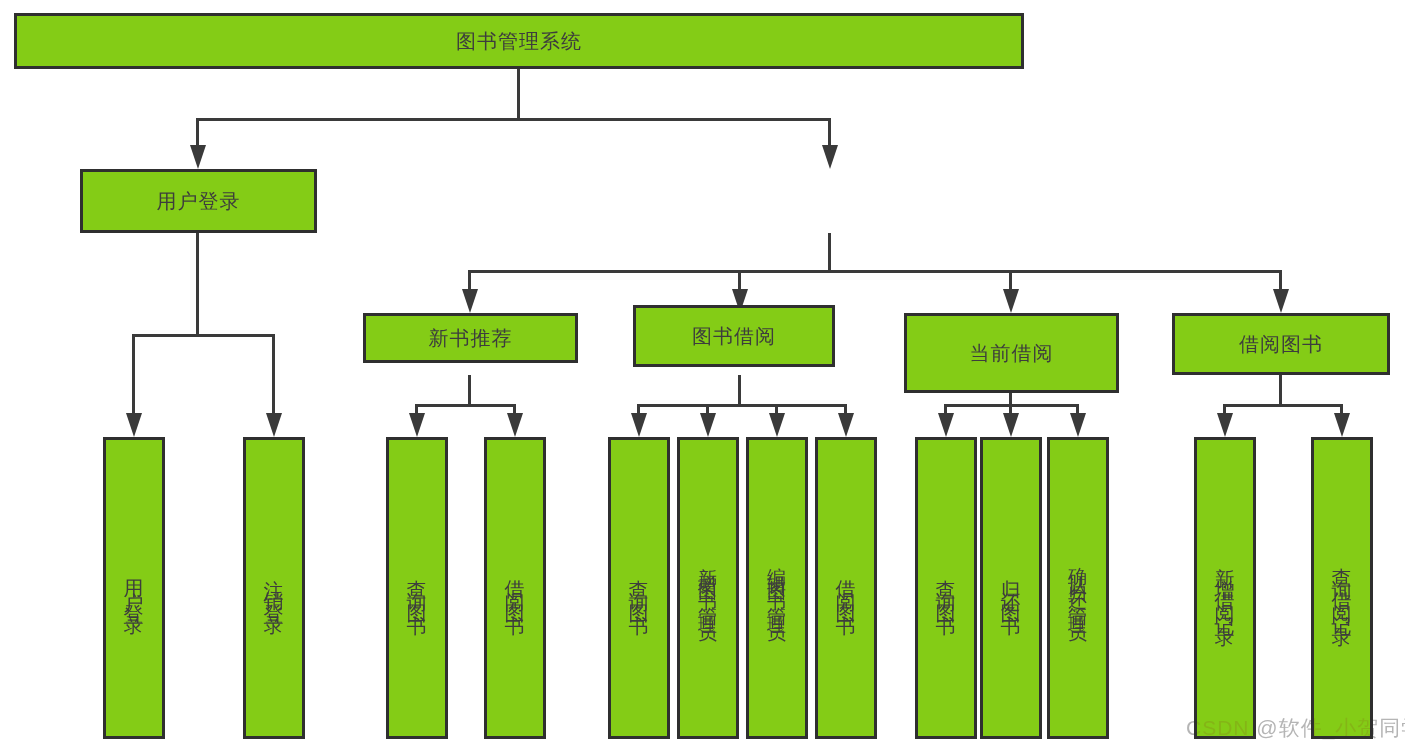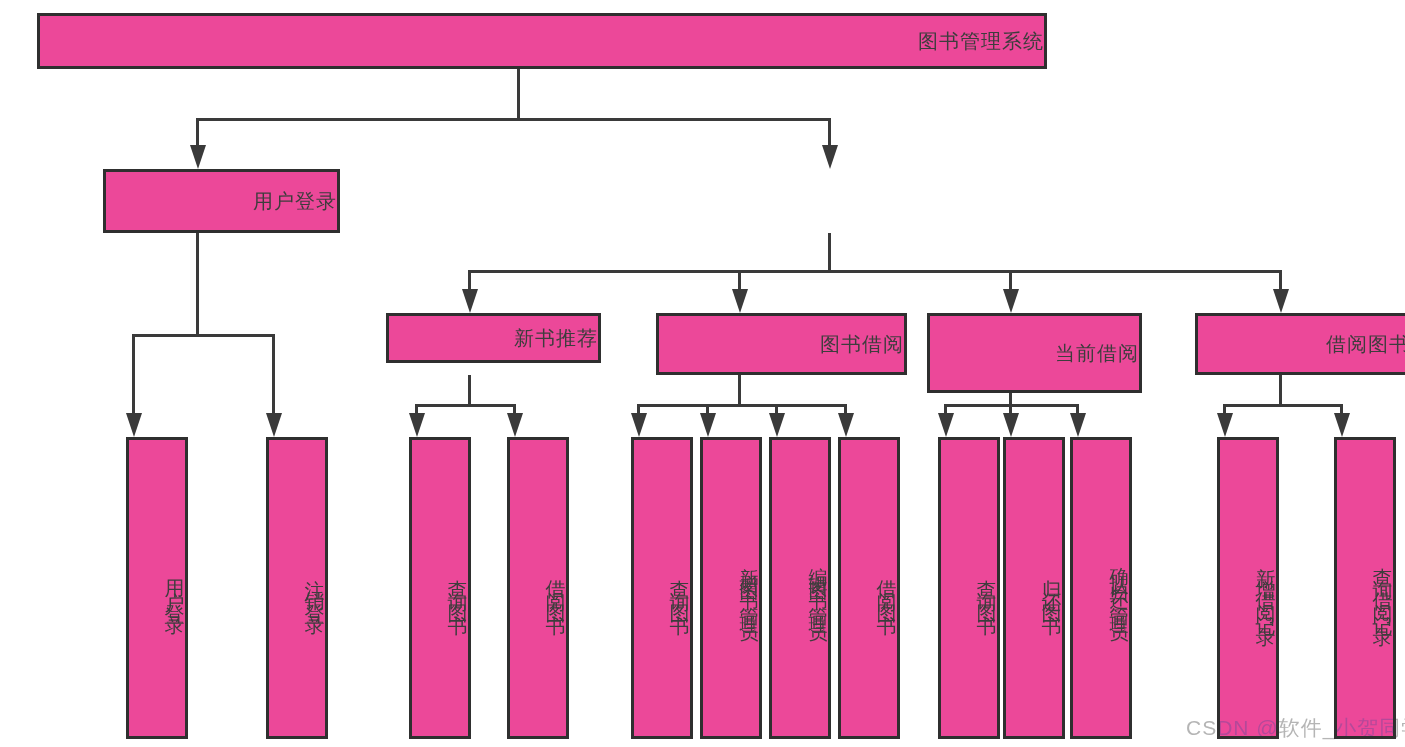--- a/index.html
+++ b/index.html
@@ -22,28 +22,27 @@
   
   .arrow{
     position:absolute;width:0;height:0;
     border-left:8px solid transparent;
     border-right:8px solid transparent;
     border-top:24px solid var(--line);
   }
   
   .node{
     position:absolute;
-    background:#ec4899;
+    background:#84cc16;
     border:3px solid var(--border);
-    display:flex;align-items:center;justify-content:flex-end;
+    display:flex;align-items:center;justify-content:center;
     color:var(--text);
     font-size:20px;
     letter-spacing:1px;
     z-index:2;
-    margin-left:23px;
   }
   .leaf .vtext{
     writing-mode:vertical-rl;
     letter-spacing:12px;
     line-height:1;
     font-size:20px;
     color:var(--text);
   }
   .leaf .vtext.long{letter-spacing:8px;font-size:19px;}
   .watermark{
@@ -127,21 +126,21 @@
 
   <div class="node" style="left:80px;top:169px;width:237px;height:64px">
     <span>用户登录</span>
   </div>
 
 
   <div class="node" style="left:363px;top:313px;width:215px;height:50px">
     <span>新书推荐</span>
   </div>
 
-  <div class="node" style="left:633px;top:313px;width:251px;height:62px">
+  <div class="node" style="left:633px;top:305px;width:202px;height:62px">
     <span>图书借阅</span>
   </div>
 
   <div class="node" style="left:904px;top:313px;width:215px;height:80px">
     <span>当前借阅</span>
   </div>
 
   <div class="node" style="left:1172px;top:313px;width:218px;height:62px">
     <span>借阅图书</span>
   </div>

